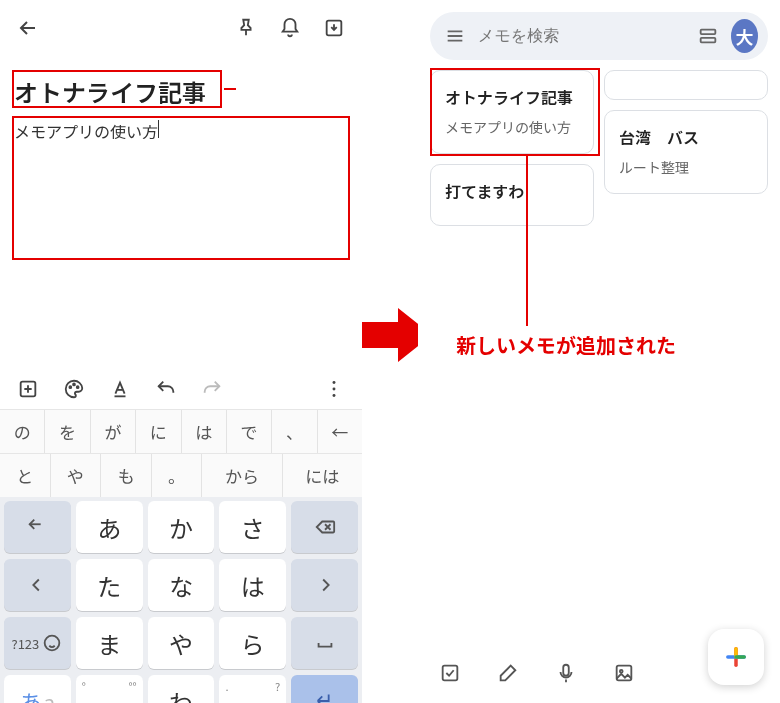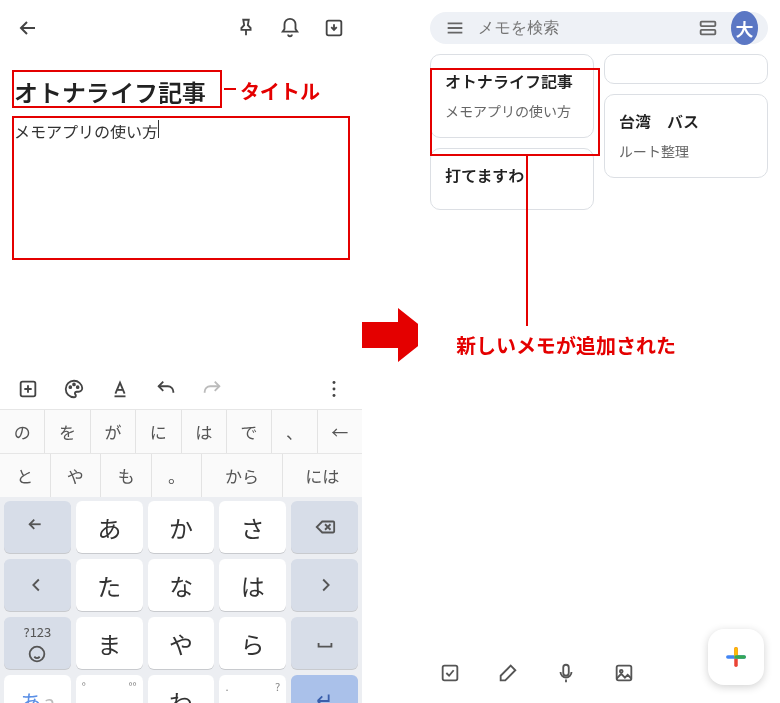--- a/index.html
+++ b/index.html
@@ -75,21 +75,21 @@
   .big-arrow {
     position:absolute;
     left: 362px;
     top: 300px;
     width: 70px; height: 70px;
   }
 
   
   .r-search {
     margin:12px 12px 10px 12px;
-    background:#eef1f6; border-radius:26px; height:32px;
+    background:#eef1f6; border-radius:26px; height:48px;
     display:flex; align-items:center; padding:0 10px 0 14px; gap:12px;
   }
   .r-search input {
     flex:1; border:none; background:transparent; font-size:16px; color:#777;
     outline:none;
   }
   .avatar {
     width:34px; height:34px; border-radius:50%;
     background:#5b77c4; color:#fff; display:flex; align-items:center; justify-content:center;
     font-size:18px; font-weight:600;
@@ -157,21 +157,20 @@
       </div>
     </div>
 
     <div class="l-title">オトナライフ記事</div>
     <div class="l-body">
       <span class="l-body-text"><span>メモアプリの使い方</span><span class="caret"></span></span>
     </div>
 
     <div class="redbox" style="left:12px; top:70px; width:210px; height:38px;"></div>
     <div class="red-tick" style="left:224px; top:88px;"></div>
-    <div class="anno" style="left:240px; top:76px;">タイトル</div>
 
     <div class="redbox" style="left:12px; top:116px; width:338px; height:144px;"></div>
 
     <div style="height:60px"></div>
     <div class="l-tool" style="margin-top:50px">
       <div class="icon">
         <svg viewBox="0 0 24 24" width="22" height="22" fill="none" stroke="currentColor" stroke-width="2">
             <rect x="4" y="4" width="16" height="16" rx="2"></rect>
             <path d="M12 8v8M8 12h8"></path>
           </svg>
@@ -275,21 +274,21 @@
         <div class="key">た</div>
         <div class="key">な</div>
         <div class="key">は</div>
         <div class="key fn">
           <svg viewBox="0 0 24 24" fill="none" stroke="#555" stroke-width="2">
               <path d="M10 6l6 6-6 6"></path>
             </svg>
         </div>
       </div>
       <div class="krow">
-        <div class="key fn" style="flex-direction:column;gap:2px;">
+        <div class="key fn" style="flex-direction:row;gap:2px;">
           <span class="qtxt" style="font-size:13px;color:#555">?123</span>
           <svg viewBox="0 0 24 24" width="18" height="18" fill="none" stroke="#555" stroke-width="2">
               <circle cx="12" cy="12" r="8"></circle>
               <path d="M9 10h.01M15 10h.01M9 15c1 1 2 1.5 3 1.5s2-.5 3-1.5"></path>
             </svg>
         </div>
         <div class="key">ま</div>
         <div class="key">や</div>
         <div class="key">ら</div>
         <div class="key fn">

